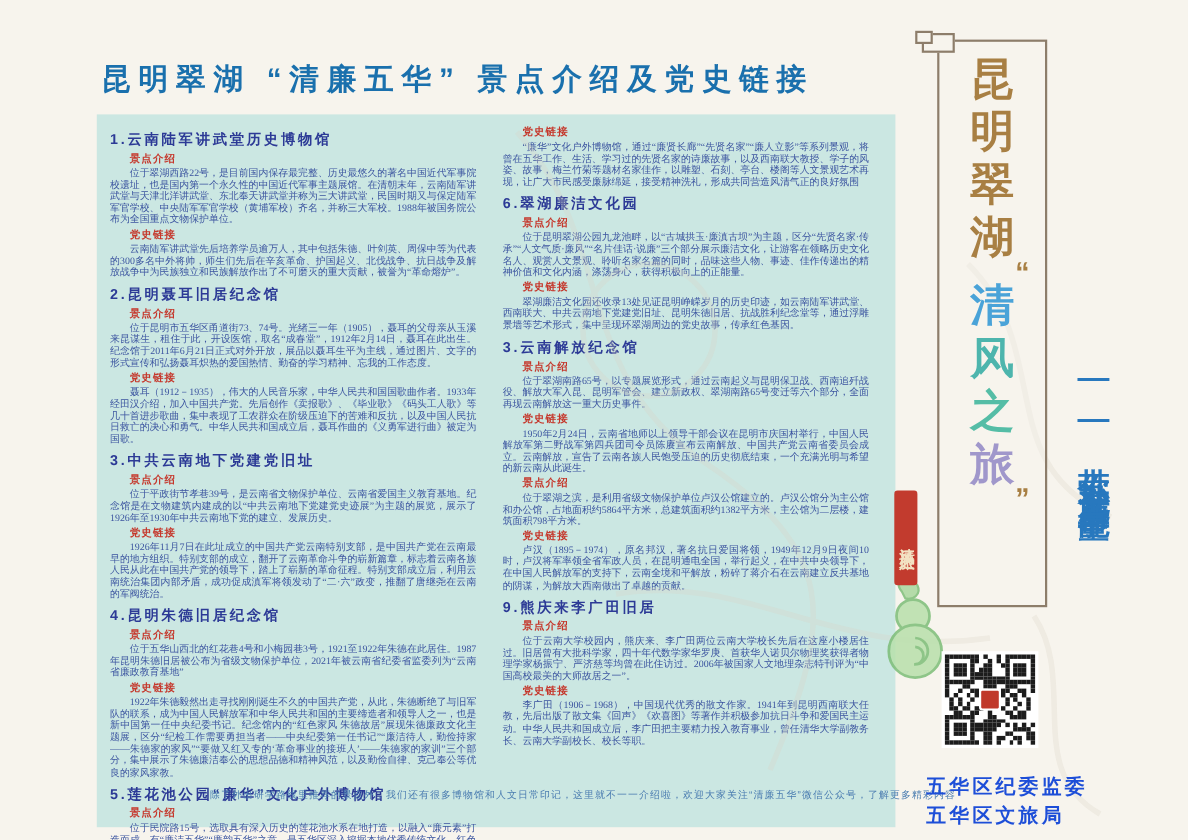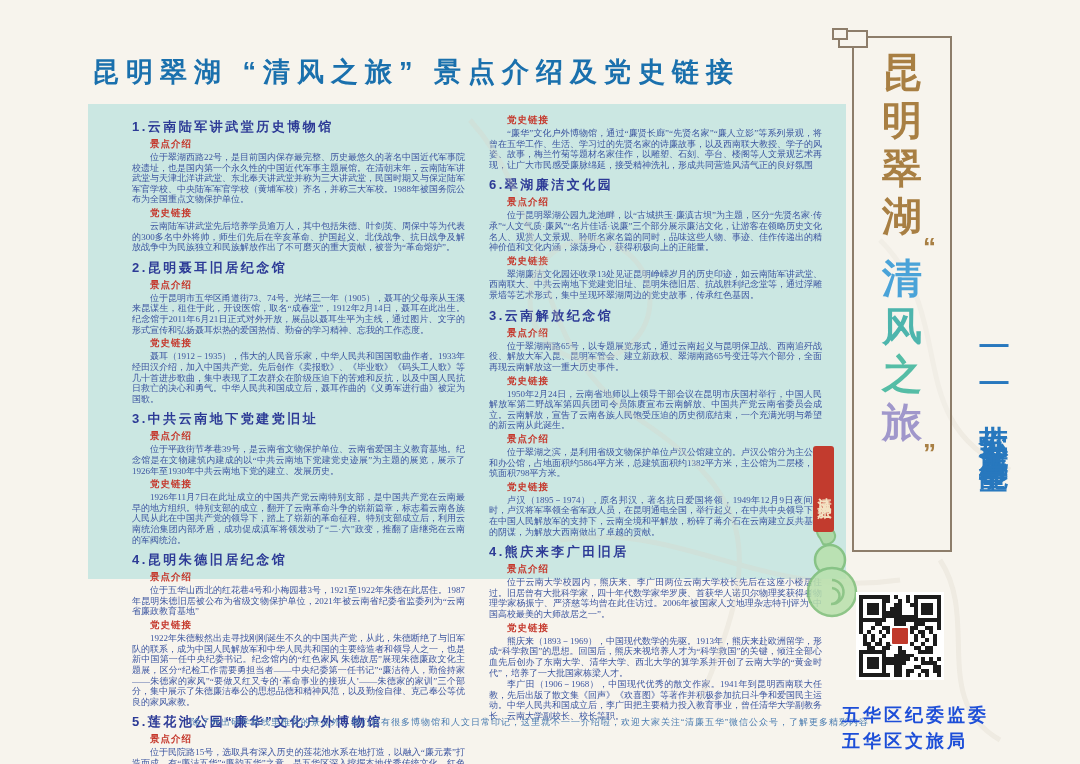--- a/index.html
+++ b/index.html
@@ -10,22 +10,22 @@
   }
   
   .watermark{position:absolute;left:0;top:0;width:1080px;height:764px;pointer-events:none;opacity:.5;z-index:3;}
   
   .main-title{
     position:absolute;left:92px;top:54px;z-index:4;
     font-size:27px;font-weight:bold;color:#1a70ad;letter-spacing:7px;white-space:nowrap;
   }
   
   .panel{
-    position:absolute;left:88px;top:104px;width:726px;height:475px;
-    background:#cbe7e2;z-index:2;padding-left:32px;
+    position:absolute;left:88px;top:104px;width:726px;height:648px;
+    background:#cbe7e2;z-index:2;
   }
   .cols{display:flex;gap:24px;padding:8px 12px 0 12px;box-sizing:border-box;}
   .col{width:333px;}
   .blk-heading{
     font-size:13px;font-weight:bold;color:#2c3a96;letter-spacing:2.5px;
     margin:6px 0 2px 0;white-space:nowrap;
   }
   .blk-label{
     font-size:9.5px;font-weight:bold;color:#c5372b;margin:2px 0 1px 18px;letter-spacing:1px;
   }
@@ -96,21 +96,21 @@
 <svg class="watermark" viewBox="0 0 1080 764">
   <g fill="none" stroke="#d9d2c3" stroke-width="5" opacity="0.55">
     <path d="M470 120 C 560 220, 520 340, 640 420 S 760 560, 700 700"></path>
     <path d="M880 240 C 960 320, 900 420, 1010 470"></path>
     <path d="M560 540 C 680 520, 760 600, 900 580"></path>
     <path d="M940 560 C 980 620, 930 700, 1000 740"></path>
     <circle cx="590" cy="300" r="60"></circle>
   </g>
 </svg>
 
-<div class="main-title">昆明翠湖 “清风之旅” 景点介绍及党史链接</div>
+<div class="main-title">昆明翠湖 “清廉五华” 景点介绍及党史链接</div>
 
 <div class="panel">
   <div class="cols">
     <div class="col">
         <div class="blk-heading">1.云南陆军讲武堂历史博物馆</div>
         <div class="blk-label">景点介绍</div>
         <div class="blk-para">位于翠湖西路22号，是目前国内保存最完整、历史最悠久的著名中国近代军事院校遗址，也是国内第一个永久性的中国近代军事主题展馆。在清朝末年，云南陆军讲武堂与天津北洋讲武堂、东北奉天讲武堂并称为三大讲武堂，民国时期又与保定陆军军官学校、中央陆军军官学校（黄埔军校）齐名，并称三大军校。1988年被国务院公布为全国重点文物保护单位。</div>
         <div class="blk-label">党史链接</div>
         <div class="blk-para">云南陆军讲武堂先后培养学员逾万人，其中包括朱德、叶剑英、周保中等为代表的300多名中外将帅，师生们先后在辛亥革命、护国起义、北伐战争、抗日战争及解放战争中为民族独立和民族解放作出了不可磨灭的重大贡献，被誉为“革命熔炉”。</div>
         <div class="blk-heading">2.昆明聂耳旧居纪念馆</div>
@@ -142,25 +142,24 @@
         <div class="blk-para">翠湖廉洁文化园还收录13处见证昆明峥嵘岁月的历史印迹，如云南陆军讲武堂、西南联大、中共云南地下党建党旧址、昆明朱德旧居、抗战胜利纪念堂等，通过浮雕景墙等艺术形式，集中呈现环翠湖周边的党史故事，传承红色基因。</div>
         <div class="blk-heading">3.云南解放纪念馆</div>
         <div class="blk-label">景点介绍</div>
         <div class="blk-para">位于翠湖南路65号，以专题展览形式，通过云南起义与昆明保卫战、西南追歼战役、解放大军入昆、昆明军管会、建立新政权、翠湖南路65号变迁等六个部分，全面再现云南解放这一重大历史事件。</div>
         <div class="blk-label">党史链接</div>
         <div class="blk-para">1950年2月24日，云南省地师以上领导干部会议在昆明市庆国村举行，中国人民解放军第二野战军第四兵团司令员陈赓宣布云南解放、中国共产党云南省委员会成立。云南解放，宣告了云南各族人民饱受压迫的历史彻底结束，一个充满光明与希望的新云南从此诞生。</div>
         <div class="blk-label">景点介绍</div>
         <div class="blk-para">位于翠湖之滨，是利用省级文物保护单位卢汉公馆建立的。卢汉公馆分为主公馆和办公馆，占地面积约5864平方米，总建筑面积约1382平方米，主公馆为二层楼，建筑面积798平方米。</div>
         <div class="blk-label">党史链接</div>
         <div class="blk-para">卢汉（1895－1974），原名邦汉，著名抗日爱国将领，1949年12月9日夜间10时，卢汉将军率领全省军政人员，在昆明通电全国，举行起义，在中共中央领导下，在中国人民解放军的支持下，云南全境和平解放，粉碎了蒋介石在云南建立反共基地的阴谋，为解放大西南做出了卓越的贡献。</div>
-        <div class="blk-heading">4.熊庆来李广田旧居</div>
+        <div class="blk-heading">9.熊庆来李广田旧居</div>
         <div class="blk-label">景点介绍</div>
         <div class="blk-para">位于云南大学校园内，熊庆来、李广田两位云南大学校长先后在这座小楼居住过。旧居曾有大批科学家，四十年代数学家华罗庚、首获华人诺贝尔物理奖获得者物理学家杨振宁、严济慈等均曾在此住访过。2006年被国家人文地理杂志特刊评为“中国高校最美的大师故居之一”。</div>
         <div class="blk-label">党史链接</div>
-        <div class="blk-para">熊庆来（1893－1969），中国现代数学的先驱。1913年，熊庆来赴欧洲留学，形成“科学救国”的思想。回国后，熊庆来视培养人才为“科学救国”的关键，倾注全部心血先后创办了东南大学、清华大学、西北大学的算学系并开创了云南大学的“黄金时代”，培养了一大批国家栋梁人才。</div>
         <div class="blk-para">李广田（1906－1968），中国现代优秀的散文作家。1941年到昆明西南联大任教，先后出版了散文集《回声》《欢喜图》等著作并积极参加抗日斗争和爱国民主运动。中华人民共和国成立后，李广田把主要精力投入教育事业，曾任清华大学副教务长、云南大学副校长、校长等职。</div>
       </div>
   </div>
 </div>
 
 <div class="footer-note">除了外出研学路线里推荐的景点外，我们还有很多博物馆和人文日常印记，这里就不一一介绍啦，欢迎大家关注“清廉五华”微信公众号，了解更多精彩内容</div>
 
 <div class="vframe">
   <div class="corner-ornament">
     <div class="corner-ornament-inner"></div>

